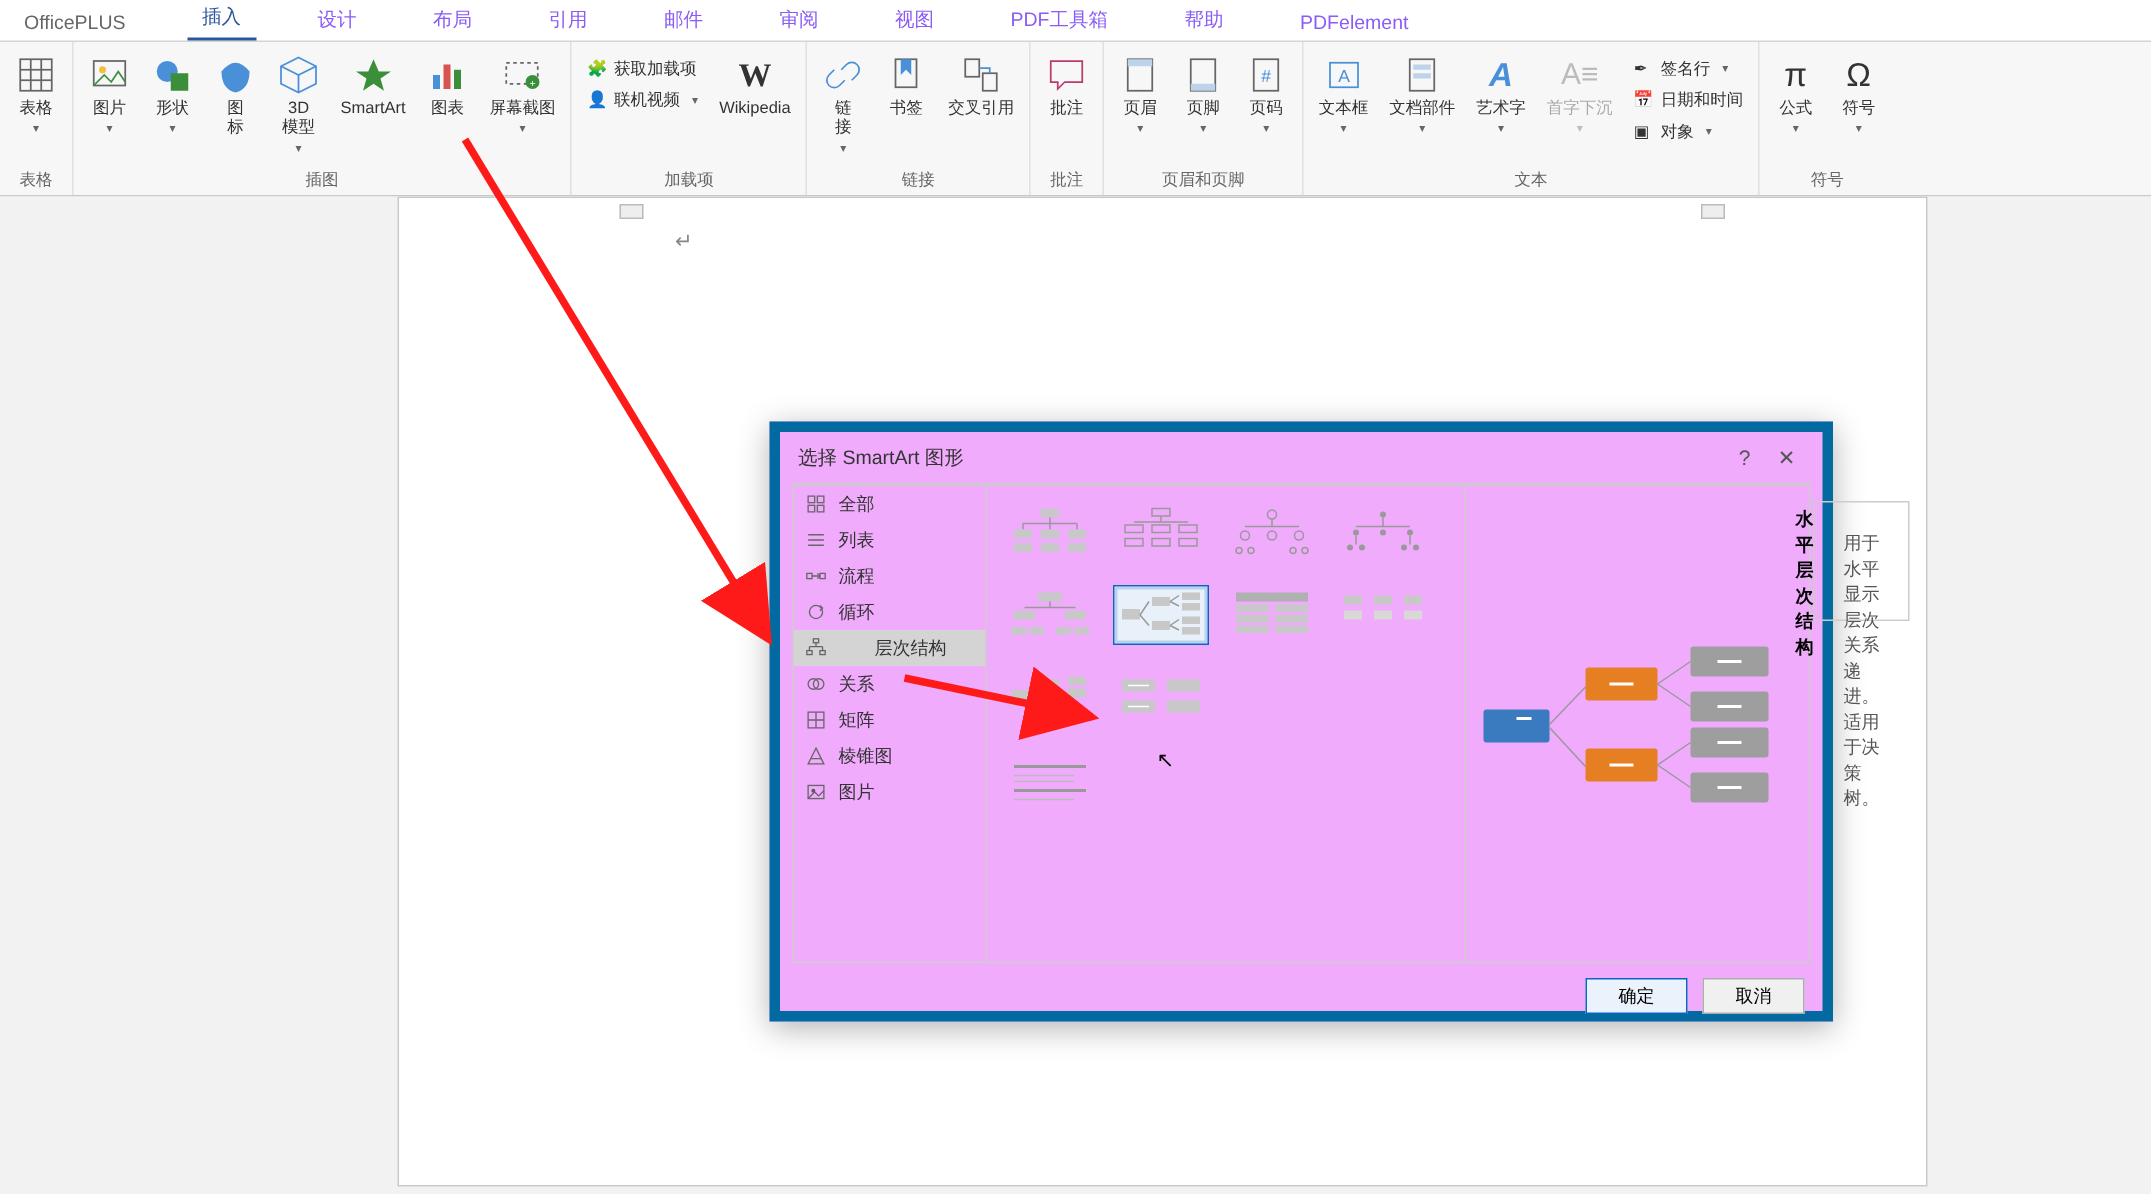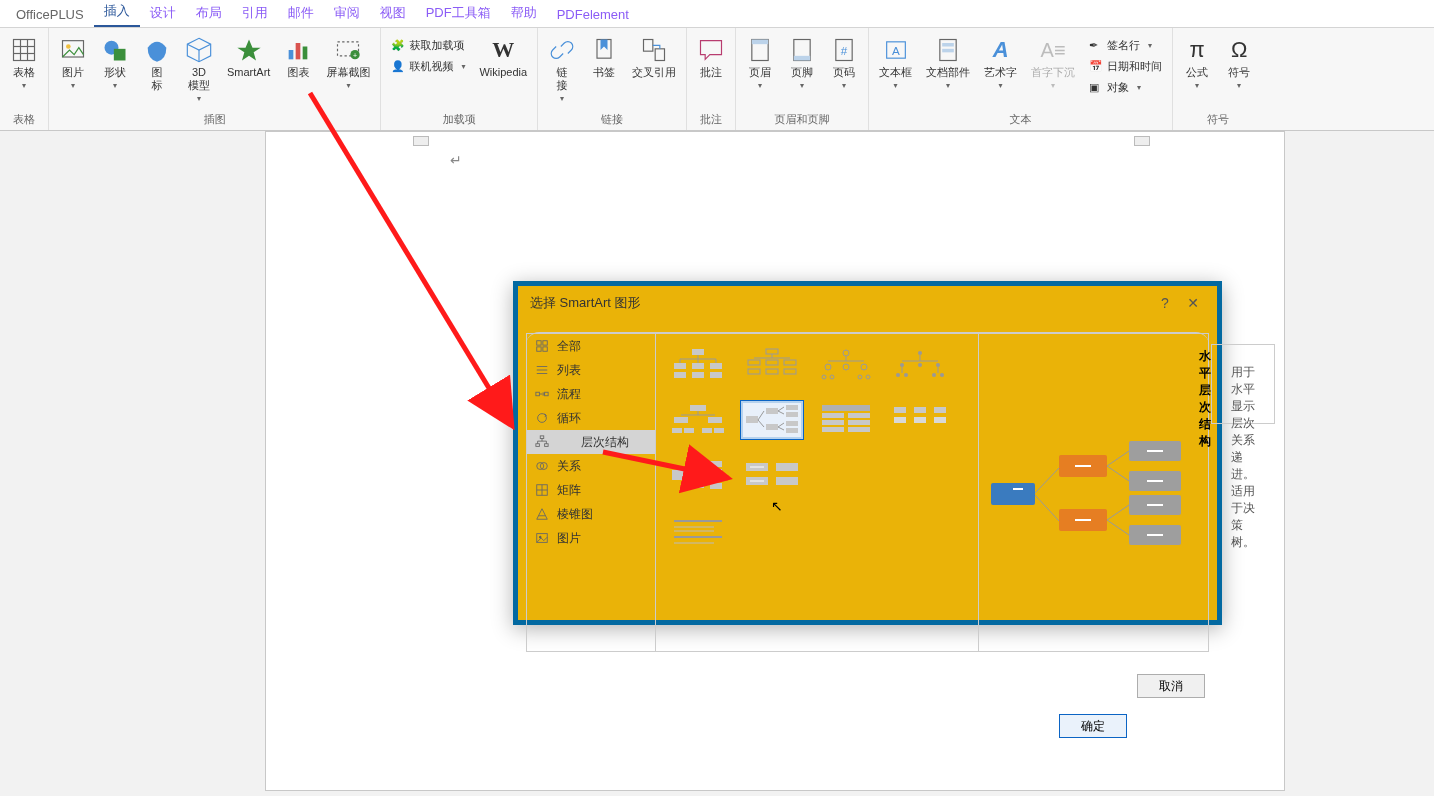--- a/index.html
+++ b/index.html
@@ -1,19 +1,19 @@
 <!DOCTYPE html>
 <html><head>
 <meta charset="utf-8">
 <style>
   * { box-sizing: border-box; margin: 0; padding: 0; font-family: 'Microsoft YaHei', 'Segoe UI', sans-serif; }
   body { background: #fff; font-size: 12px; overflow: hidden; width: 1434px; height: 796px; position: relative; }
 
   
-  .menubar { height: 28px; display:flex; align-items:flex-end; border-bottom: 1px solid #d4d4d4; padding: 2px 0 0 6px; background:#fff; }
+  .menubar { height: 28px; display:flex; align-items:flex-end; border-bottom: 1px solid #d4d4d4; padding: 2px 0 0 6px; background:#fff;gap:31px; }
   .menubar .tab { padding: 5px 10px; cursor: pointer; color:#8b5cf6; font-size:13px; }
   .menubar .tab.first { color:#666; }
   .menubar .tab.active { border-bottom: 2px solid #2b579a; color:#2b579a; }
   .menubar .tab + .tab { margin-left: 0px; }
 
   
   .ribbon { height: 103px; background: #f7f7f7; border-bottom:1px solid #c8c8c8; display:flex; align-items:stretch; }
   .group { display:flex; flex-direction:column; align-items:center; padding: 4px 4px 0 4px; border-right:1px solid #e0e0e0; }
   .group-items { flex:1; display:flex; align-items:flex-start; gap:2px; }
   .group-label { font-size:11px; color:#666; padding:3px 0 3px 0; }
@@ -26,44 +26,44 @@
   .rb-stack .hicon { width:14px; height:14px; display:inline-block; }
 
   
   .doc-area { position:absolute; top:131px; left:0; right:0; bottom:0; background:#f2f2f2; }
   .page { position:absolute; left:265px; top:0; width:1020px; height:660px; background:#fff; border:1px solid #c8c8c8; }
   .page .para-mark { position:absolute; left:184px; top:20px; color:#888; font-size:14px; }
   .ruler-stub-l { position:absolute; top:4px; left:147px; width:16px; height:10px; border:1px solid #bbb; background:#eee; }
   .ruler-stub-r { position:absolute; top:4px; right:134px; width:16px; height:10px; border:1px solid #bbb; background:#eee; }
 
   
-  .dialog { position:absolute; left:513px; top:281px; width:709px; height:344px; background:#eab308; border:5px solid #0369a1; box-shadow: 0 4px 20px rgba(0,0,0,.3); }
+  .dialog { position:absolute; left:513px; top:281px; width:709px; height:400px; background:#f0abfc; border:7px solid #0369a1; box-shadow: 0 4px 20px rgba(0,0,0,.3); }
   .dlg-title { height:34px; display:flex; align-items:center; padding:0 10px 0 12px; font-size:13px; color:#333; }
   .dlg-title .spacer { flex:1; }
   .dlg-title .help, .dlg-title .close { width:28px; text-align:center; color:#555; cursor:pointer; font-size:14px; }
 
-  .dlg-body { display:flex; border-top:1px solid #ccc; height:320px; margin:12px 8px;border-radius:13px; }
+  .dlg-body { display:flex; border-top:1px solid #ccc; height:320px; margin:0 8px; }
   .cat-list { width:130px; border:1px solid #ccc; overflow:auto; }
   .cat-item { display:flex; align-items:center; gap:8px; padding:4px 8px; cursor:pointer; height:24px; font-size:12px; color:#333; }
   .cat-item.selected { background:#d4d4d4;gap:32px; }
   .cat-icon { width:14px; height:14px; stroke:#555; fill:none; }
 
   .thumb-grid { flex:1; border:1px solid #ccc; border-left:none; padding:10px; display:grid; grid-template-columns: repeat(4, 64px); grid-auto-rows:50px; gap:6px 10px; align-content:start; }
   .thumb { width:64px; height:40px; border:1px solid transparent; display:flex; align-items:center; justify-content:center; cursor:pointer; position:relative; }
   .thumb.selected { border:1px solid #0b64c4; background:#e8f0fa; box-shadow: inset 0 0 0 2px #b6d2ee; }
   .thumb svg { width:56px; height:34px; }
 
   .preview { width:230px; border:1px solid #ccc; border-left:none; padding:10px; display:flex; }
   .preview-img { flex:0 0 160px; display:flex; align-items:center; justify-content:center; }
   .preview-title { font-size:12px; font-weight:bold; margin:4px 0; }
   .preview-desc { font-size:12px; color:#555; border:1px solid #ccc; padding:19px; height:80px; }
 
   .dlg-btns { display:flex; justify-content:flex-end; gap:10px; padding:10px 12px; }
   .btn { min-width:68px; height:24px; border:1px solid #adadad; background:#f0f0f0; font-size:12px; cursor:pointer; }
-  .btn.primary { border:1px solid #0b64c4; background:#eaf2fb;margin-top:40px; }
+  .btn.primary { border:1px solid #0b64c4; background:#eaf2fb; }
 
   
   .arrow-svg { position:absolute; top:0; left:0; pointer-events:none; }
   .cursor { position:absolute; left:771px; top:498px; font-size:14px; pointer-events:none; }
 </style>
 </head>
 <body>
 
 <div class="menubar">
   <div class="tab first">OfficePLUS</div>

